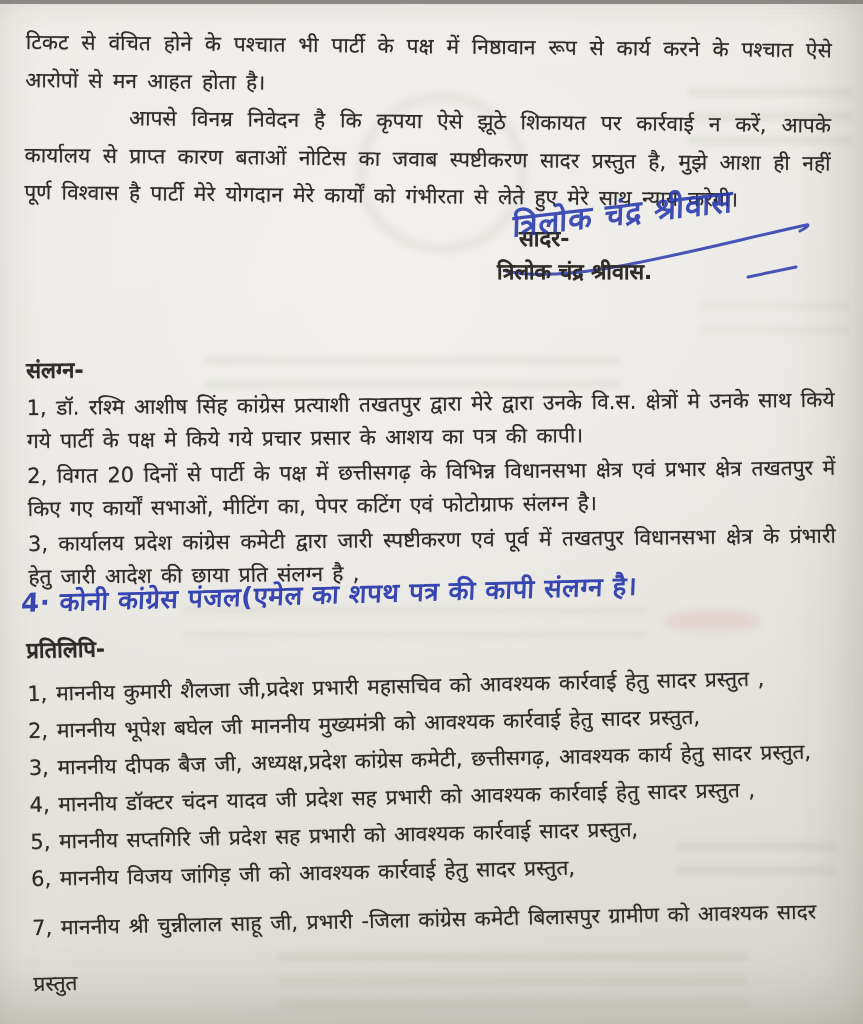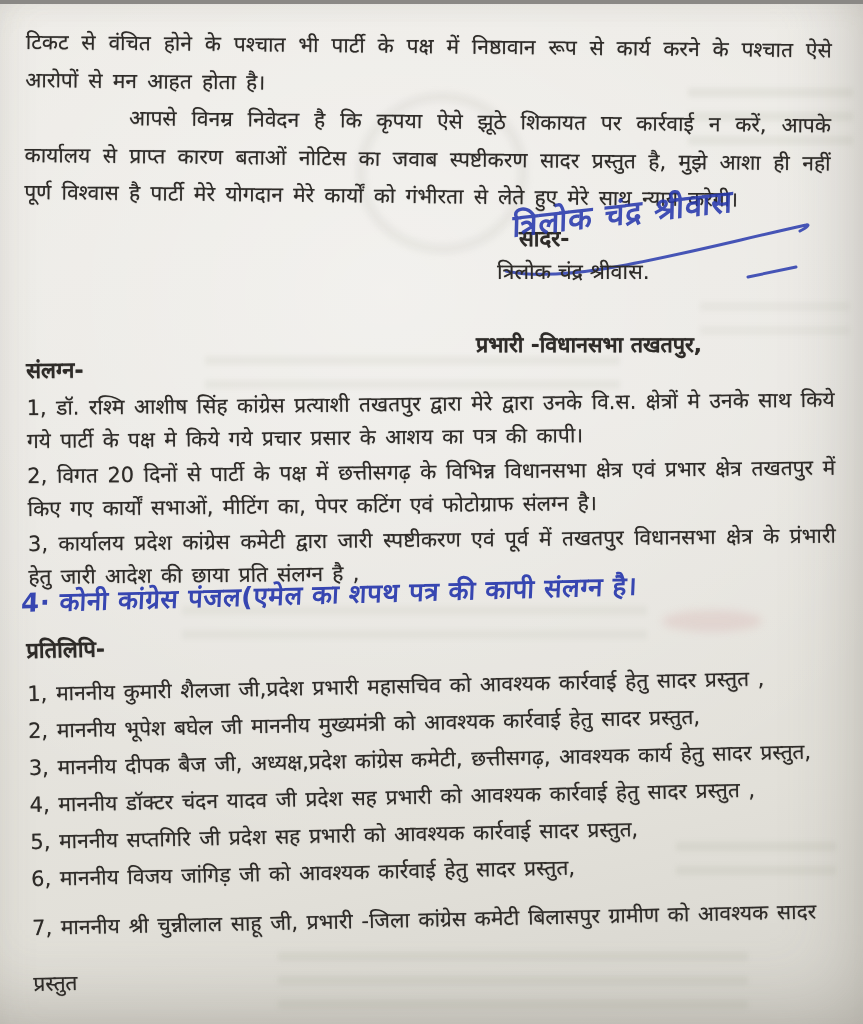--- a/index.html
+++ b/index.html
@@ -44,21 +44,21 @@
   .p2 { text-indent:104px; }
   .signoff { position:absolute; left:0; top:212px; width:863px; height:150px; }
   .salutation { position:absolute; left:519px; top:6px; font-size:22px; font-weight:bold; }
   .scrawl {
     position:absolute; left:512px; top:-12px; font-size:31px; font-weight:bold;
     color:#2839ad; transform:rotate(-6.5deg) skewX(-8deg); transform-origin:left bottom;
     opacity:0.88; letter-spacing:1px; white-space:nowrap;
   }
   .sig-swoosh { position:absolute; left:500px; top:-15px; width:320px; height:95px; overflow:visible; }
   .sig-swoosh path { stroke:#2839ad; stroke-width:3; fill:none; stroke-linecap:round; opacity:0.85; }
-  .sender-name { position:absolute; left:497px; top:40px;  font-size:21.5px; font-weight:normal; }
+  .sender-name { position:absolute; left:497px; top:40px;  font-size:21.5px; font-weight:bold; }
   .t1          { position:absolute; left:461px; top:76px;  font-size:21.5px; font-weight:bold; }
   .t2          { position:absolute; left:476px; top:113px; font-size:21.5px; font-weight:bold; }
   .attachments {
     position:absolute; left:26px; top:350px; width:808px;
     font-size:21px; line-height:33px; text-align:justify; word-spacing:2.5px;
     transform:rotate(-0.6deg); transform-origin:left top;
   }
   .sec-heading { font-weight:bold; font-size:22px; margin:0 0 5px 0; text-align:left; }
   .att-item { margin:0 0 2px 0; }
   .hand-note {
@@ -97,21 +97,20 @@
   </div>
 
   <div class="signoff">
     <div class="salutation ink">सादर-</div>
     <svg class="sig-swoosh" viewBox="0 0 320 95">
       <path d="M6,70 C 70,84 180,52 306,24 C 310,23 308,26 300,30"></path>
       <path d="M248,76 L 296,66"></path>
     </svg>
     <div class="scrawl">त्रिलोक चंद्र श्रीवास</div>
     <div class="sender-name ink">त्रिलोक चंद्र श्रीवास.</div>
-    <div class="t2 ink">प्रभारी -विधानसभा तखतपुर,</div>
   </div>
 
   <div class="attachments">
     <div class="sec-heading ink">संलग्न-</div>
     <div class="att-item ink">1,  डॉ. रश्मि आशीष सिंह कांग्रेस प्रत्याशी तखतपुर द्वारा मेरे द्वारा उनके वि.स. क्षेत्रों मे उनके साथ किये गये पार्टी के पक्ष मे किये गये प्रचार प्रसार के आशय का पत्र की कापी।</div>
     <div class="att-item ink">2, विगत 20 दिनों से पार्टी के पक्ष में छत्तीसगढ़ के विभिन्न विधानसभा क्षेत्र एवं प्रभार क्षेत्र तखतपुर में किए गए कार्यों सभाओं, मीटिंग का, पेपर कटिंग एवं फोटोग्राफ संलग्न है।</div>
     <div class="att-item ink">3, कार्यालय प्रदेश कांग्रेस कमेटी द्वारा जारी स्पष्टीकरण एवं पूर्व में तखतपुर विधानसभा क्षेत्र के प्रंभारी हेतु जारी आदेश की छाया प्रति संलग्न है ,</div>
   </div>
 
   <div class="hand-note">4·  कोनी कांग्रेस पंजल(एमेल का शपथ पत्र की कापी संलग्न है।</div>

